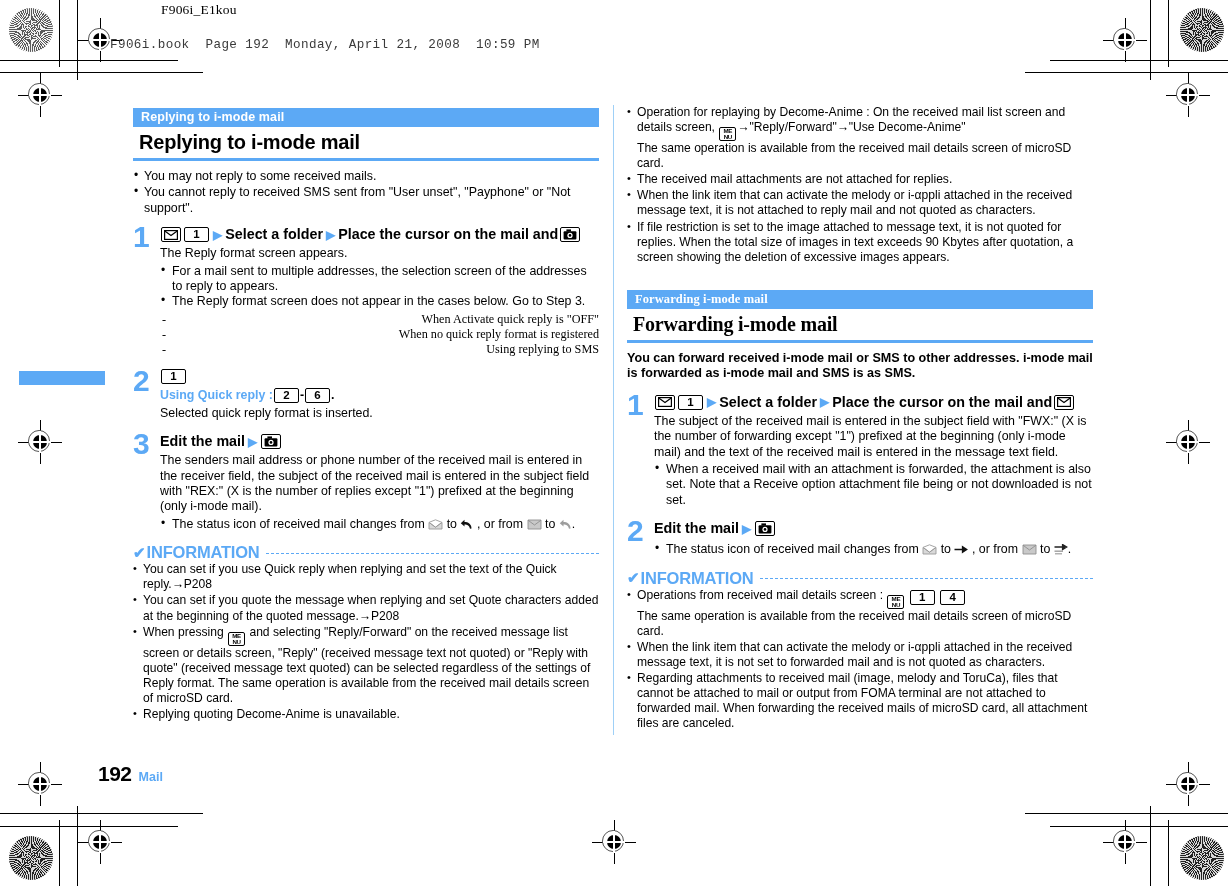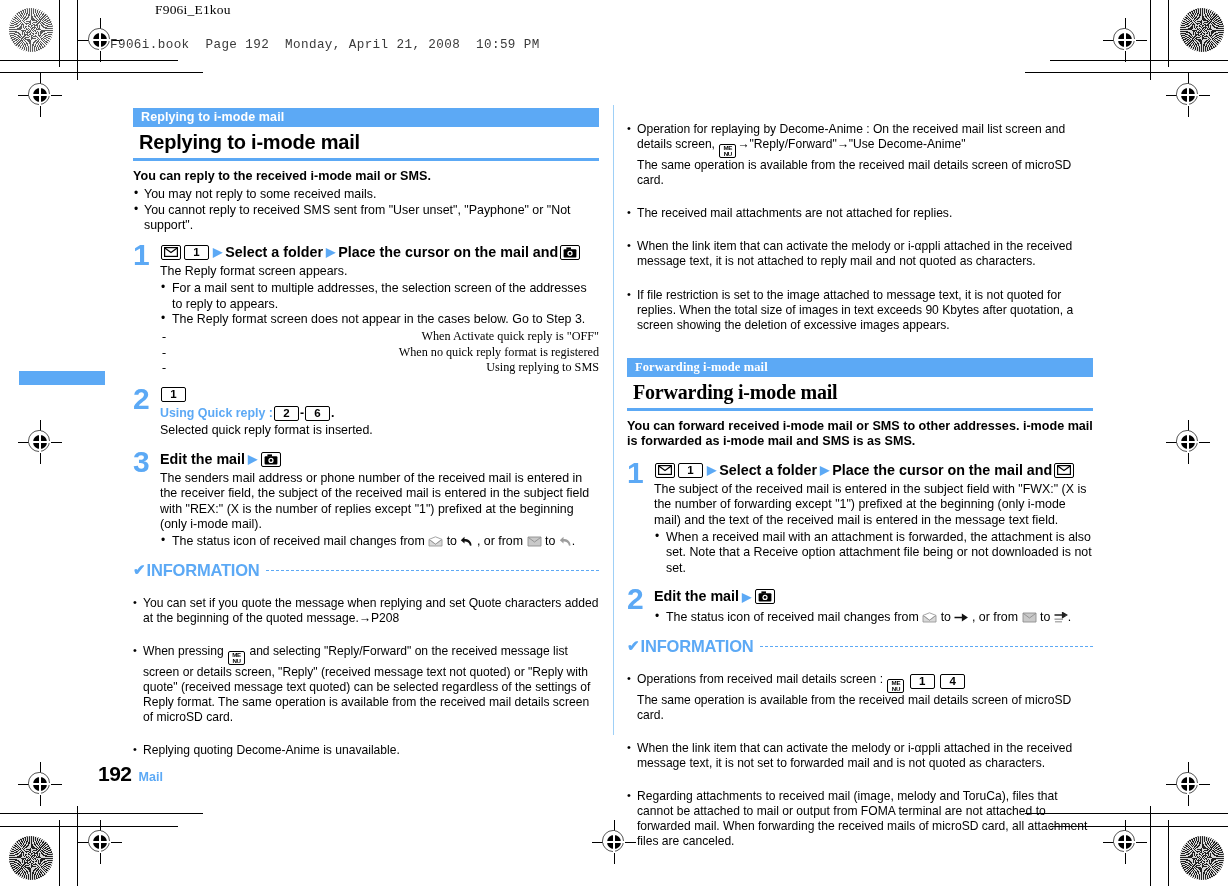--- a/index.html
+++ b/index.html
@@ -20,21 +20,21 @@
      background:
        repeating-conic-gradient(from 0deg, #222 0deg 3deg, #d8d8d8 3deg 6deg);
   }
   .starburst.light{background:repeating-conic-gradient(from 0deg,#5a5a5a 0deg 3deg,#f2f2f2 3deg 6deg);}
 
   .trim{position:absolute;background:#000;}
 
   .bluetab{position:absolute;background:#5CA9F5;}
 
   
-  .doc-label{position:absolute;left:155px;top:2px;font-family:"Liberation Serif",serif;font-size:13.5px;letter-spacing:.2px;}
+  .doc-label{position:absolute;left:161px;top:2px;font-family:"Liberation Serif",serif;font-size:13.5px;letter-spacing:.2px;}
   .doc-booking{position:absolute;left:110px;top:38px;font-family:"Liberation Mono",monospace;font-size:12.6px;color:#3a3a3a;letter-spacing:.4px;white-space:pre;}
   .col{position:absolute;top:108px;width:466px;}
   .col-left{left:133px;}
   .col-right{left:627px;}
   .divider{position:absolute;left:613px;top:105px;width:1px;height:630px;background:#9fd0f7;}
 
   .sec-bar{background:#5CA9F5;color:#fff;font-size:12.5px;font-weight:bold;padding:2px 0 2px 8px;line-height:15px;letter-spacing:.1px;}
   .sec-title{font-size:20px;font-weight:bold;line-height:25px;margin:3px 0 3px 6px;letter-spacing:-.2px;}
   .sec-rule{height:3px;background:#5CA9F5;margin-bottom:8px;}
 
@@ -57,34 +57,34 @@
        min-width:24px;height:15px;padding:0 3px;font-size:11.5px;font-weight:bold;
        vertical-align:-2px;margin:0 1px;box-sizing:border-box;}
   .key.env{min-width:19px;padding:0 2px;}
   .key.cam{min-width:19px;padding:0 2px;}
   .key.num{min-width:25px;letter-spacing:0;}
   .key.menu{min-width:17px;height:14px;padding:0 1px;font-size:6.2px;line-height:6px;flex-direction:column;font-weight:bold;}
   .key.menu span{display:block;letter-spacing:-.3px;}
 
   svg.gi{display:block;}
 
-  .subnote{color:#5CA9F5;font-size:12.4px;font-weight:bold;line-height:15.4px;display:flex;align-items:flex-end;flex-wrap:wrap;}
+  .subnote{color:#5CA9F5;font-size:12.4px;font-weight:bold;line-height:15.4px;display:flex;align-items:flex-start;flex-wrap:wrap;}
   .subnote .blk{color:#000;}
 
   .dashlist{list-style:none;margin:2px 0 0 0;padding:0;text-align:right;}
   .dashlist>li{position:relative;padding-left:13px;font-family:"Liberation Serif",serif;font-size:12.2px;line-height:15.2px;}
   .dashlist>li::before{content:"-";position:absolute;left:2px;top:0;}
 
   .info-head{display:flex;align-items:center;margin-top:12px;margin-bottom:2px;}
   .info-head .chk{color:#5CA9F5;font-size:15px;font-weight:bold;line-height:15px;margin-right:1px;}
   .info-head .txt{color:#5CA9F5;font-size:16.5px;font-weight:bold;letter-spacing:-.2px;line-height:16px;}
   .info-head .dash{flex:1;height:0;border-top:1.6px dashed #5CA9F5;margin-left:6px;margin-top:2px;}
 
   ul.info{list-style:none;margin:0;padding:0;}
-  ul.info>li{position:relative;padding-left:10px;font-size:12.1px;line-height:15.1px;margin-top:18px;}
+  ul.info>li{position:relative;padding-left:10px;font-size:12.1px;line-height:15.1px;margin-top:1px;}
   ul.info>li::before{content:"\2022";position:absolute;left:0;top:-1px;font-size:11px;}
 
   .inline-ul{list-style:none;margin:2px 0 0 0;padding:0;}
   .inline-ul>li{position:relative;padding-left:12px;font-size:12.4px;line-height:15.4px;}
   .inline-ul>li::before{content:"\2022";position:absolute;left:1px;top:-1px;font-size:12px;}
 
   .footer{position:absolute;left:98px;top:762px;display:flex;align-items:baseline;}
   .footer .pg{font-size:21px;font-weight:bold;letter-spacing:-.5px;}
   .footer .ch{color:#5CA9F5;font-size:12.5px;font-weight:bold;margin-left:7px;}
 
@@ -196,21 +196,20 @@
 <div class="divider"></div>
 
 <div class="col col-left">
 
   <div>
     <div class="sec-bar">Replying to i-mode mail</div>
     <div class="sec-title">Replying to i-mode mail</div>
     <div class="sec-rule"></div>
   </div>
 
-  <div class="lead">You can reply to the received i-mode mail or SMS.</div>
 
   <ul class="bul">
     <li>You may not reply to some received mails.</li>
     <li>You cannot reply to received SMS sent from "User unset", "Payphone" or "Not support".</li>
   </ul>
 
   <div class="step">
     <div class="step-num">1</div>
     <div class="step-head">
       <span class="key env">
@@ -307,20 +306,21 @@
       </li>
     </ul>
   </div>
 
   <div class="info-head">
     <span class="chk">✔</span>
     <span class="txt">INFORMATION</span>
     <span class="dash"></span>
   </div>
   <ul class="info">
+    <li>You can set if you use Quick reply when replying and set the text of the Quick reply.→P208</li>
     <li>You can set if you quote the message when replying and set Quote characters added at the beginning of the quoted message.→P208</li>
     <li>
       <span>When pressing</span>
       <span class="key menu">
           <span>ME</span>
           <span>NU</span>
         </span>
       <span>and selecting "Reply/Forward" on the received message list screen or details screen, "Reply" (received message text not quoted) or "Reply with quote" (received message text quoted) can be selected regardless of the settings of Reply format. The same operation is available from the received mail details screen of microSD card.</span>
     </li>
     <li>Replying quoting Decome-Anime is unavailable.</li>

